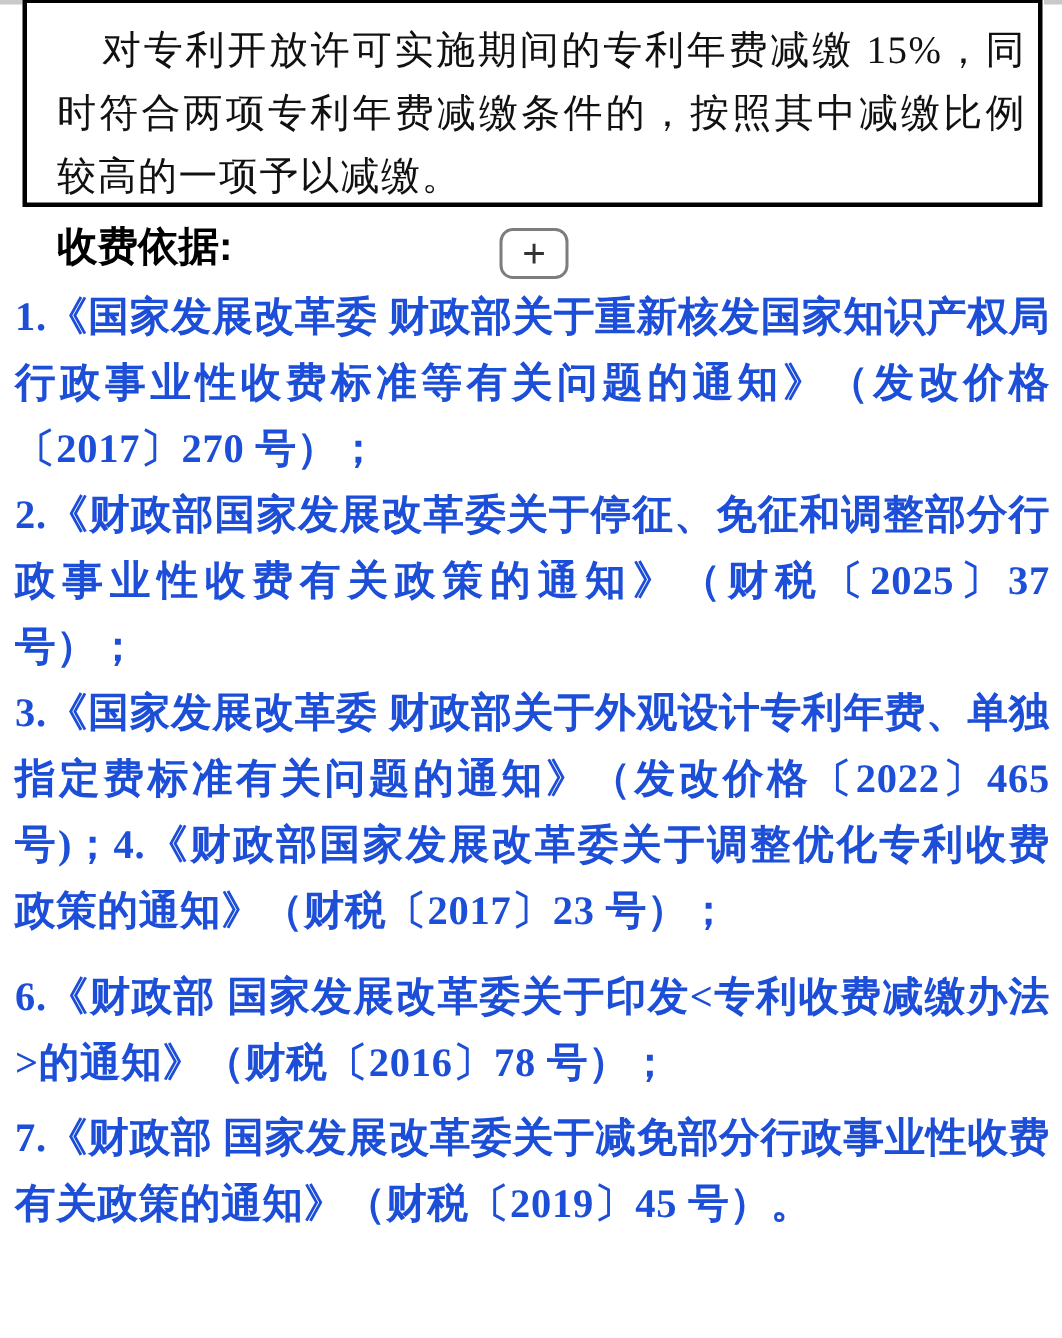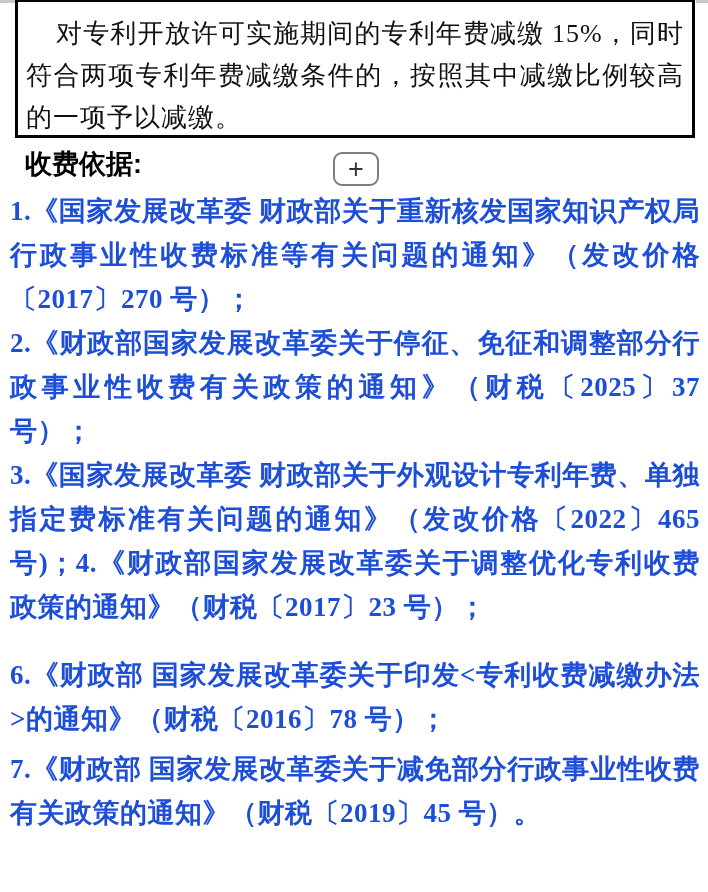--- a/index.html
+++ b/index.html
@@ -30,36 +30,37 @@
   
   .notice-box {
     position: absolute;
     left: 15px;
     top: -1px;
     width: 680px;
     height: 139px;
     border: 3px solid #000000;
     box-sizing: border-box;
     background: #ffffff;
+    padding-left: 12px;
   }
   .notice-box p {
     margin: 0;
     padding: 11px 8px 0 8px;
     font-size: 26px;
     line-height: 42px;
     letter-spacing: 1px;
     text-align: justify;
     text-indent: 30px;
     color: #111111;
   }
 
   
   .section-heading {
     position: absolute;
-    left: 25px;
+    left: 38px;
     top: 146px;
     font-family: Liberation Sans, sans-serif;
     font-weight: bold;
     font-size: 27px;
     line-height: 36px;
     color: #000000;
   }
   .add-button {
     position: absolute;
     left: 333px;
@@ -89,21 +90,21 @@
   }
   .legal-list p {
     margin: 0;
     font-size: 27px;
     line-height: 44px;
     letter-spacing: 0.5px;
     text-align: justify;
     color: #1d4ed8;
     font-weight: bold;
   }
-  .legal-list p.gap-lg { margin-top: 24px; }
+  .legal-list p.gap-lg { margin-top: 13px; }
   .legal-list p.gap-sm { margin-top: 6px; }
 </style>
 </head>
 <body>
 
 <div class="frag frag-left"></div>
 <div class="frag frag-nub"></div>
 <div class="frag frag-right"></div>
 
 <div class="notice-box">

